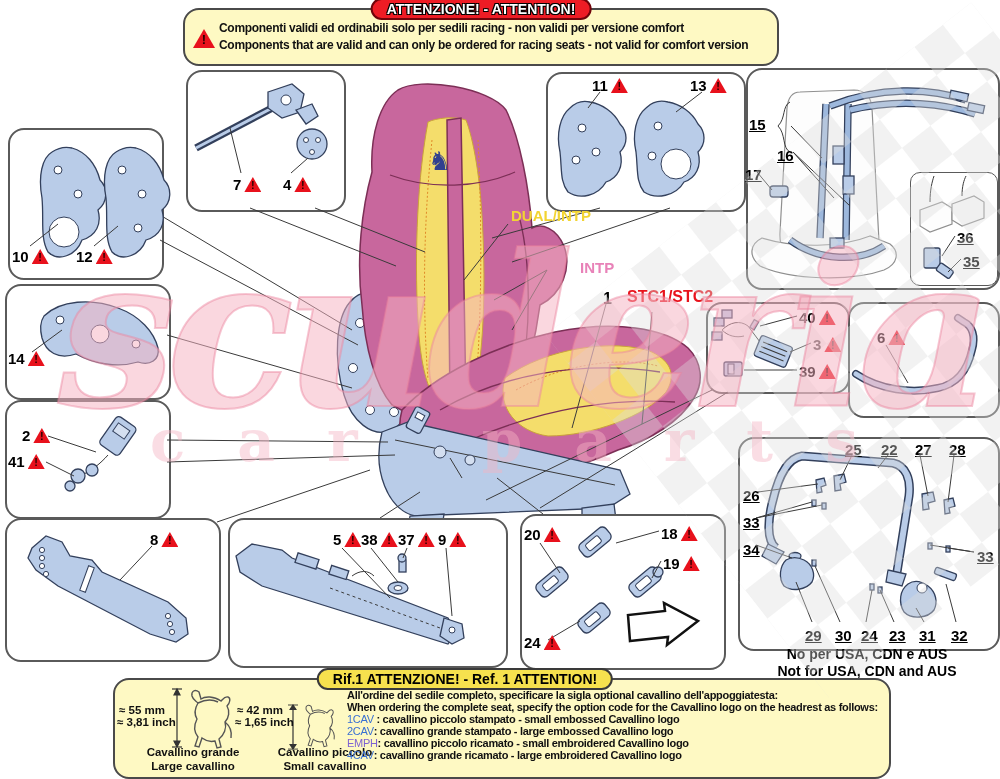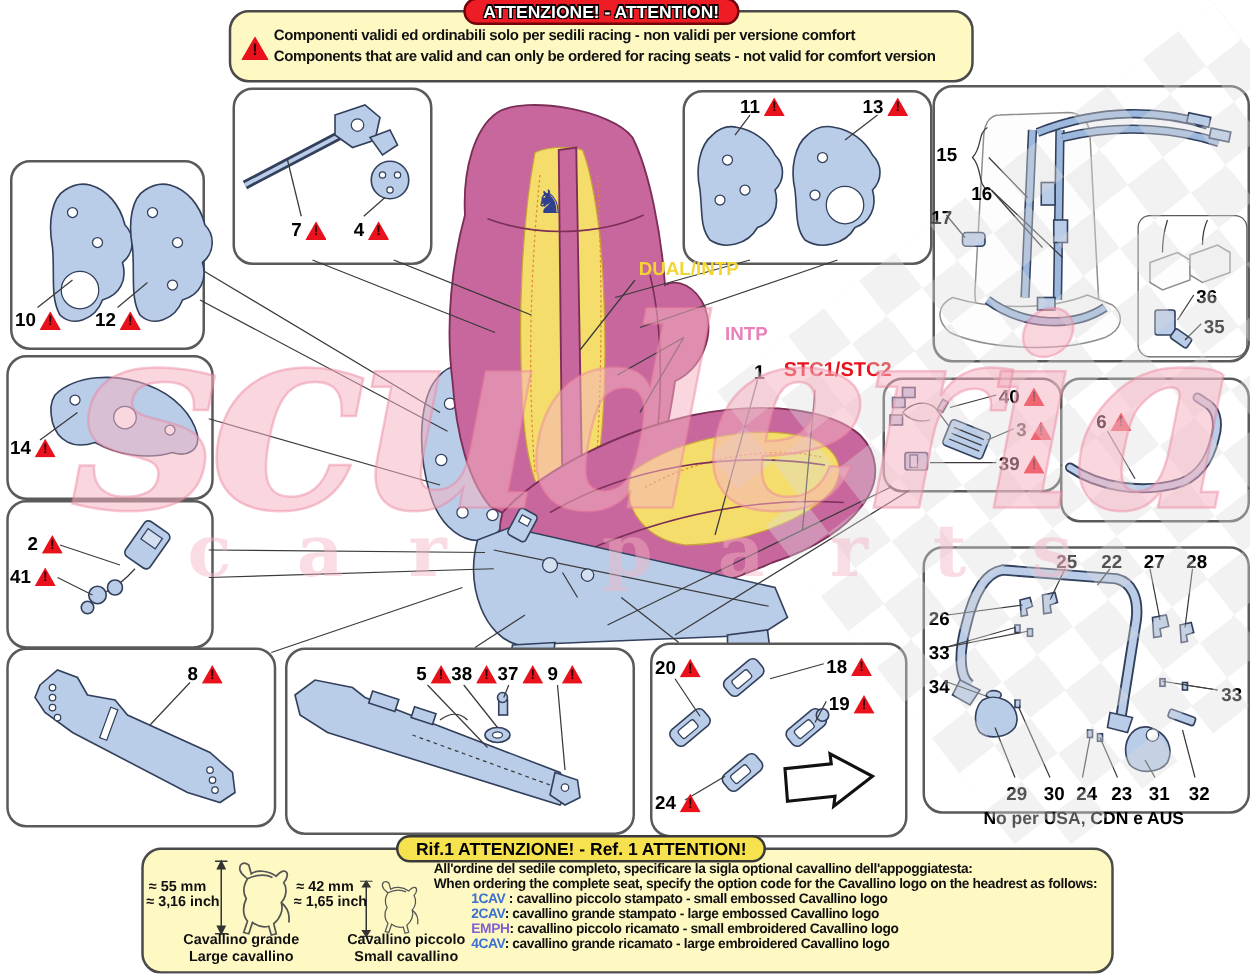--- a/index.html
+++ b/index.html
@@ -22,37 +22,37 @@
   .yel{fill:#f4dd6b;stroke:#caa23b;stroke-width:1;}
   .seam{stroke:#7c2f56;stroke-width:1.3;fill:none;}
   .oseam{stroke:#e08a28;stroke-width:1;fill:none;stroke-dasharray:2,2;}
   
   .co{position:absolute;display:flex;align-items:center;gap:3px;font:bold 15px "Liberation Sans",sans-serif;color:#000;z-index:6;white-space:nowrap;}
   .warn{display:inline-block;width:17px;height:15px;background:#e8111c;
         clip-path:polygon(50% 0,100% 100%,0 100%);color:#2a0000;
         font:bold 11px/17px "Liberation Sans",sans-serif;text-align:center;}
   .warn::after{content:"!";}
   .warn.big{width:22px;height:19px;font-size:13px;line-height:21px;}
-  .num{position:absolute;font:bold 15px "Liberation Sans",sans-serif;color:#000;z-index:6;white-space:nowrap;}
+  .num{position:absolute;font:bold 15px "Liberation Sans",sans-serif;color:#000;z-index:6;white-space:nowrap;text-decoration:underline;}
   
   .lbl{position:absolute;font:bold 15px "Liberation Sans",sans-serif;z-index:6;white-space:nowrap;}
   .lbl.dual{color:#f2d432;}
   .lbl.intp{color:#e882b8;margin-left:29px;}
   .lbl.stc{color:#e8131c;font-size:16px;}
   .lbl.one{color:#000;font-size:16px;}
   
   .banner{position:absolute;background:#fef9c3;border:2px solid #4a4a4a;border-radius:16px;z-index:7;}
   .pill{position:absolute;left:50%;transform:translateX(-50%);top:-12px;white-space:nowrap;
         border-radius:12px;padding:1px 14px;font:bold 14px "Liberation Sans",sans-serif;z-index:8;}
   .pill.red{background:#ee1c25;border:2px solid #70040a;color:#fff;
         text-shadow:-1px -1px 0 #000,1px -1px 0 #000,-1px 1px 0 #000,1px 1px 0 #000;}
   .pill.yellow{background:#f6e14e;border:2px solid #3a3a3a;color:#000;}
   .btext{position:absolute;font:bold 12px "Liberation Sans",sans-serif;color:#111;
          letter-spacing:-0.3px;white-space:nowrap;}
-  .opt .code{font-weight:bold;margin-left:30px;}
+  .opt .code{font-weight:normal;}
   .mlab{position:absolute;font:bold 11.5px "Liberation Sans",sans-serif;color:#111;white-space:nowrap;}
   .cap{position:absolute;font:bold 11.5px/1.2 "Liberation Sans",sans-serif;color:#111;text-align:center;width:120px;}
   .note{position:absolute;font:bold 14px/1.18 "Liberation Sans",sans-serif;color:#000;text-align:center;z-index:6;width:220px;}
   
   .wm{position:absolute;inset:0;z-index:8;pointer-events:none;}
   .checker{position:absolute;left:630px;top:120px;width:540px;height:460px;transform:rotate(-38deg);
            opacity:.38;background:conic-gradient(#dcdcdc 25%,transparent 0 50%,#dcdcdc 0 75%,transparent 0);
            background-size:72px 72px;}
   .wm1{position:absolute;left:58px;top:228px;font:italic bold 210px/1 "DejaVu Serif",serif;
        letter-spacing:-10px;color:rgba(245,178,193,.52);-webkit-text-stroke:2px rgba(236,130,158,.45);}
@@ -471,40 +471,41 @@
   <span class="num" style="left:919px;top:627px">31</span>
   <span class="num" style="left:951px;top:627px">32</span>
 
   <span class="lbl dual" style="left:511px;top:207px">DUAL/INTP</span>
   <span class="lbl intp" style="left:551px;top:259px">INTP</span>
   <span class="lbl one" style="left:603px;top:290px">1</span>
   <span class="lbl stc" style="left:627px;top:288px">STC1/STC2</span>
 
   <div class="note" style="left:757px;top:646px">
     <div>No per USA, CDN e AUS</div>
+    <div>Not for USA, CDN and AUS</div>
   </div>
 
   <div class="banner" style="left:183px;top:8px;width:592px;height:54px">
     <div class="pill red">ATTENZIONE! - ATTENTION!</div>
     <span class="warn big" style="position:absolute;left:8px;top:19px"></span>
     <div class="btext" style="left:34px;top:28px">Components that are valid and can only be ordered for racing  seats - not valid for comfort version</div>
     <div class="btext" style="left:34px;top:11px">Componenti validi ed ordinabili solo per sedili  racing - non validi per versione  comfort</div>
   </div>
 
   <div class="banner" style="left:113px;top:678px;width:774px;height:97px">
     <div class="pill yellow" style="left:350px">Rif.1 ATTENZIONE! - Ref. 1 ATTENTION!</div>
 
     <svg style="position:absolute;left:8px;top:4px" width="230" height="70" viewBox="0 0 230 70">
       <use href="#varrow" transform="translate(54,5)"></use>
       <use href="#horse" transform="translate(62,2)"></use>
       <use href="#varrow" transform="translate(170,21) scale(1,0.76)"></use>
       <use href="#horse" transform="translate(178,18) scale(0.72)"></use>
     </svg>
     <span class="mlab" style="left:4px;top:24px">≈ 55 mm</span>
-    <span class="mlab" style="left:2px;top:36px">≈ 3,16 inch</span>
+    <span class="mlab" style="left:2px;top:36px">≈ 3,81 inch</span>
     <span class="mlab" style="left:122px;top:24px">≈ 42 mm</span>
     <span class="mlab" style="left:120px;top:36px">≈ 1,65 inch</span>
     <div class="cap" style="left:150px;top:66px">
       <div>Cavallino piccolo</div>
       <div>Small cavallino</div>
     </div>
     <div class="cap" style="left:18px;top:66px">
       <div>Cavallino grande</div>
       <div>Large cavallino</div>
     </div>

